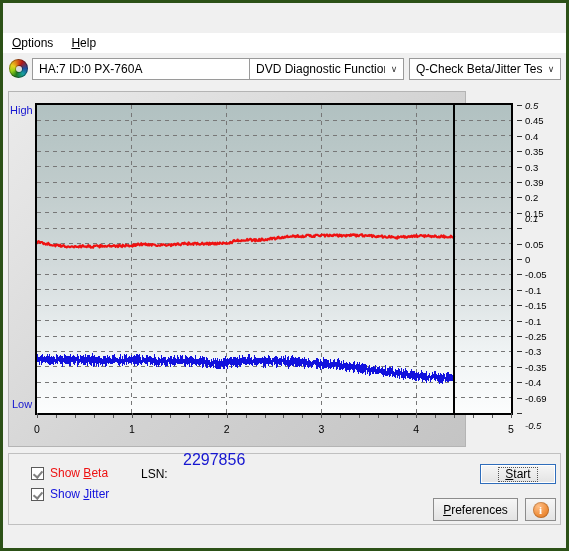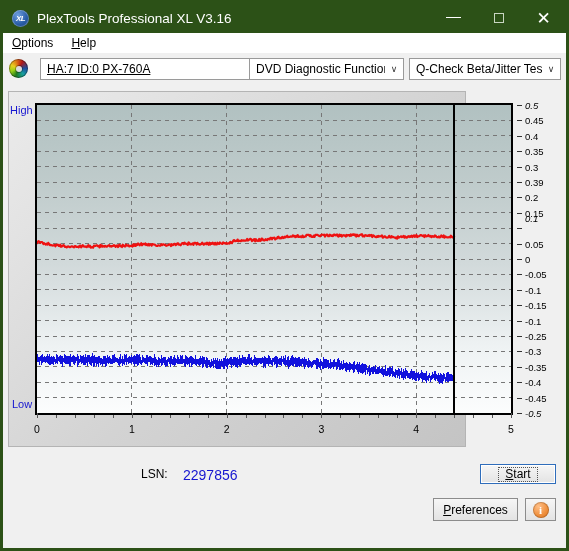--- a/index.html
+++ b/index.html
@@ -69,21 +69,21 @@
     background:#ffffff;border:1px solid #9a9a9a;
     display:flex;align-items:center;box-sizing:border-box;
   }
   .combo .ctext{
     flex:1;font-size:12px;color:#000;padding-left:6px;
     white-space:nowrap;overflow:hidden;
   }
   .combo .carrow{
     width:18px;text-align:center;font-size:9px;color:#333;
   }
-  #combo-drive{left:37px;width:248px;text-decoration:underline;}
+  #combo-drive{left:29px;width:248px;}
   #combo-func{left:246px;width:155px;}
   #combo-test{left:406px;width:152px;}
   
   .chart-panel{
     position:absolute;left:5px;top:88px;width:458px;height:356px;
     background:#e8e8e8;
     border:1px solid #b4b4b4;
     box-sizing:border-box;
   }
   .chart-panel .bgfill{
@@ -135,21 +135,21 @@
     width:13px;height:13px;background:#fff;border:1px solid #5a5a5a;
     box-sizing:border-box;position:relative;margin-right:6px;
   }
   .cbox:after{
     content:"";position:absolute;left:3px;top:1px;width:4px;height:7px;
     border:solid #808080;border-width:0 2px 2px 0;transform:rotate(40deg);
   }
   .cblabel{font-size:12px;white-space:nowrap;}
   .cblabel u{text-decoration:underline;}
   .lsn-label{position:absolute;left:138px;top:464px;font-size:12px;color:#000;}
-  .lsn-value{position:absolute;left:180px;top:464px;font-size:14px;color:#1515d0;}
+  .lsn-value{position:absolute;left:180px;top:448px;font-size:16px;color:#1515d0;}
   .btn{
     position:absolute;background:linear-gradient(to bottom,#f6f6f6,#e3e3e3);
     border:1px solid #8c8c8c;box-sizing:border-box;
     font-size:12px;color:#000;
     display:flex;align-items:center;justify-content:center;
   }
   .btn u{text-decoration:underline;}
   #btn-start{
     left:477px;top:461px;width:76px;height:20px;
     border:1px solid #2f6dbb;
@@ -177,33 +177,20 @@
     box-sizing:border-box;
     display:flex;align-items:center;
   }
   .statusbar span{font-size:11.5px;color:#e82222;padding-left:4px;}
 </style>
 </head>
 <body>
 
 <div id="app">
 
-  <div class="titlebar">
-    <div class="app-icon">XL</div>
-    <div class="title-text">PlexTools Professional XL V3.16</div>
-    <div class="win-btn min">
-      <span>—</span>
-    </div>
-    <div class="win-btn">
-      <span class="sq"></span>
-    </div>
-    <div class="win-btn close">
-      <span>✕</span>
-    </div>
-  </div>
 
   <div class="menubar">
     <div class="menu-item">
       <u>O</u>
         <span>ptions</span>
     </div>
     <div class="menu-item">
       <u>H</u>
         <span>elp</span>
     </div>
@@ -820,23 +807,23 @@
         <div class="ytick" style="top: 226.6px;">-0.1</div>
         <div class="ytickmark" style="top: 226.6px;"></div>
         <div class="ytick" style="top: 242px;">-0.25</div>
         <div class="ytickmark" style="top: 242px;"></div>
         <div class="ytick" style="top: 257.4px;">-0.3</div>
         <div class="ytickmark" style="top: 257.4px;"></div>
         <div class="ytick" style="top: 272.8px;">-0.35</div>
         <div class="ytickmark" style="top: 272.8px;"></div>
         <div class="ytick" style="top: 288.2px; text-align: center;">-0.4</div>
         <div class="ytickmark" style="top: 288.2px;"></div>
-        <div class="ytick" style="top: 303.6px;">-0.45</div>
+        <div class="ytick" style="top: 303.6px;">-0.69</div>
         <div class="ytickmark" style="top: 303.6px;"></div>
-        <div class="ytick" style="top: 319px; font-style: italic;">-0.5</div>
+        <div class="ytick" style="top: 331px; font-style: italic;">-0.5</div>
         <div class="ytickmark" style="top: 319px;"></div>
       </div>
     <div class="xaxis">
         <div class="xtick" style="left: 28px; top: 5px;">0</div>
         <div class="xtick" style="left: 122.8px; top: 5px;">1</div>
         <div class="xtick" style="left: 217.6px; top: 5px;">2</div>
         <div class="xtick" style="left: 312.4px; top: 5px;">3</div>
         <div class="xtick" style="left: 407.2px; top: 5px;">4</div>
         <div class="xtick" style="left: 502px; top: 5px;">5</div>
         <div class="xtickmark" style="left: 28px; height: 5px; top: -5px;"></div>
@@ -861,20 +848,35 @@
         <div class="xtickmark" style="left: 388.24px; height: 3px; top: -3px;"></div>
         <div class="xtickmark" style="left: 407.2px; height: 5px; top: -5px;"></div>
         <div class="xtickmark" style="left: 426.16px; height: 3px; top: -3px;"></div>
         <div class="xtickmark" style="left: 445.12px; height: 3px; top: -3px;"></div>
         <div class="xtickmark" style="left: 464.08px; height: 3px; top: -3px;"></div>
         <div class="xtickmark" style="left: 483.04px; height: 3px; top: -3px;"></div>
         <div class="xtickmark" style="left: 502px; height: 5px; top: -5px;"></div>
       </div>
   </div>
 
+  <div class="ctrl-panel">
+    <div class="cbrow" style="left:22px;top:12px;">
+      <span class="cbox"></span>
+      <span class="cblabel" id="lbl-beta" style="color: rgb(238, 17, 17);">
+        <span>Show </span><u>B</u><span>eta</span>
+      </span>
+    </div>
+
+    <div class="cbrow" style="left:22px;top:33px;">
+      <span class="cbox"></span>
+      <span class="cblabel" id="lbl-jitter" style="color: rgb(17, 17, 221);">
+        <span>Show </span><u>J</u><span>itter</span>
+      </span>
+    </div>
+  </div>
 
   <div class="lsn-label">LSN:</div>
   <div class="lsn-value">2297856</div>
 
   <div class="btn" id="btn-prefs">
     <span><u>P</u><span>references</span></span>
   </div>
 
   <div class="btn" id="btn-start">
     <span class="inner"><u>S</u><span>tart</span></span>

